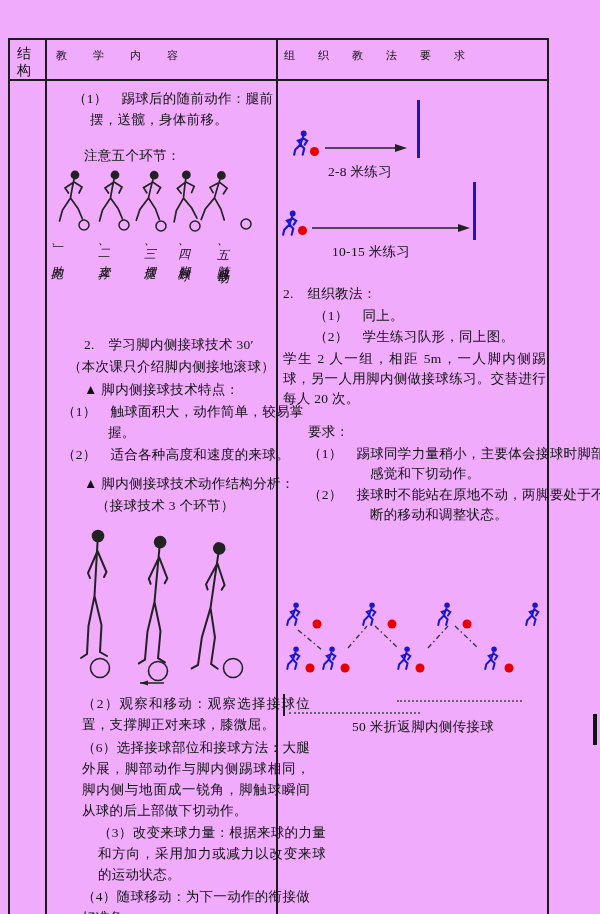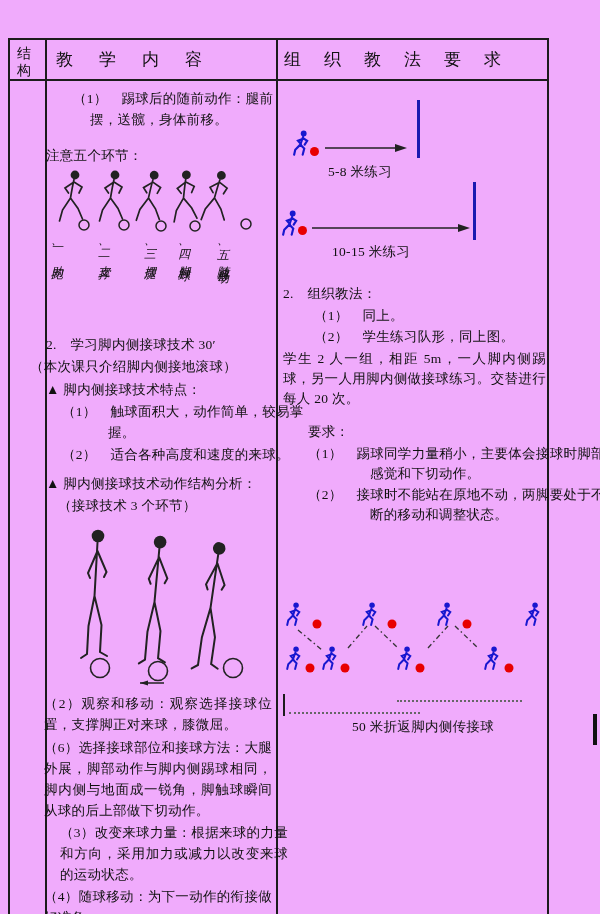--- a/index.html
+++ b/index.html
@@ -2,25 +2,25 @@
 <html><head>
 <meta charset="utf-8">
 <style>
   html,body{margin:0;padding:0;background:#fff;}
   #page{position:relative;width:600px;height:914px;background:#f0abfc;overflow:hidden;
         font-family:"Liberation Serif","DejaVu Serif",serif;color:#111;}
   .abs{position:absolute;}
   .vline{position:absolute;width:2px;background:#1c1c1c;}
   .hline{position:absolute;height:2px;background:#1c1c1c;}
   .txt{position:absolute;font-size:13.5px;line-height:20px;letter-spacing:0.3px;}
-  .mid{line-height:21px;}
+  .mid{line-height:21px;padding-left:38px;}
   .hang17{padding-left:17px;text-indent:-17px;}
   .hang46{padding-left:46px;text-indent:-46px;}
   .hang62{padding-left:62px;text-indent:-62px;}
-  .hdr{position:absolute;font-size:17px;font-weight:bold;font-weight:normal;}
+  .hdr{position:absolute;font-size:11px;font-weight:bold;font-weight:normal;}
   .vert{position:absolute;writing-mode:vertical-rl;text-orientation:upright;
         font-size:12px;font-style:italic;letter-spacing:2px;line-height:14px;}
   .reddot{position:absolute;border-radius:50%;background:#e80000;width:9px;height:9px;}
   .bluebar{position:absolute;width:3px;background:#1a1ab0;}
   .dotted{position:absolute;border-top:2px dotted #666;height:0;}
   svg{display:block;}
 </style>
 </head>
 <body>
 
@@ -121,21 +121,21 @@
 
   <svg class="abs" style="left:293px;top:130px;color:#1717cf;" width="18" height="27" viewBox="0 0 16 24">
       <use href="#runner"></use>
     </svg>
   <div class="reddot" style="left:310px;top:147px;"></div>
   <svg class="abs" style="left:325px;top:141px;" width="84" height="14" viewBox="0 0 84 14">
     <line x1="0" y1="7" x2="74" y2="7" stroke="#222" stroke-width="1.4"></line>
     <path d="M82 7 L70 3 L70 11 Z" fill="#222"></path>
   </svg>
   <div class="bluebar" style="left:417px;top:100px;height:58px;"></div>
-  <div class="txt" style="left:328px;top:162px;">5-8 米练习</div>
+  <div class="txt" style="left:328px;top:162px;">2-8 米练习</div>
 
   <svg class="abs" style="left:282px;top:210px;color:#1717cf;" width="18" height="27" viewBox="0 0 16 24">
       <use href="#runner"></use>
     </svg>
   <div class="reddot" style="left:298px;top:226px;"></div>
   <svg class="abs" style="left:312px;top:221px;" width="160" height="14" viewBox="0 0 160 14">
     <line x1="0" y1="7" x2="150" y2="7" stroke="#222" stroke-width="1.4"></line>
     <path d="M158 7 L146 3 L146 11 Z" fill="#222"></path>
   </svg>
   <div class="bluebar" style="left:473px;top:182px;height:58px;"></div>

